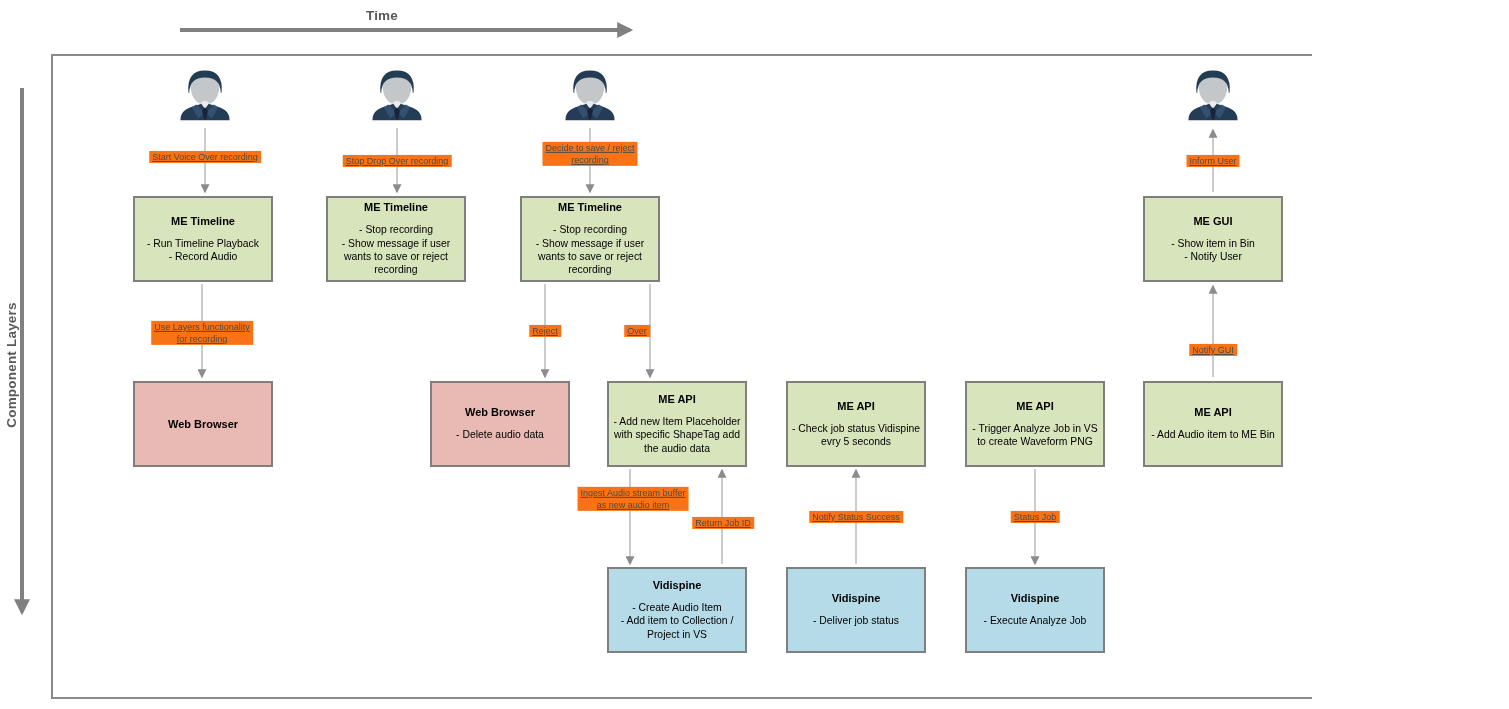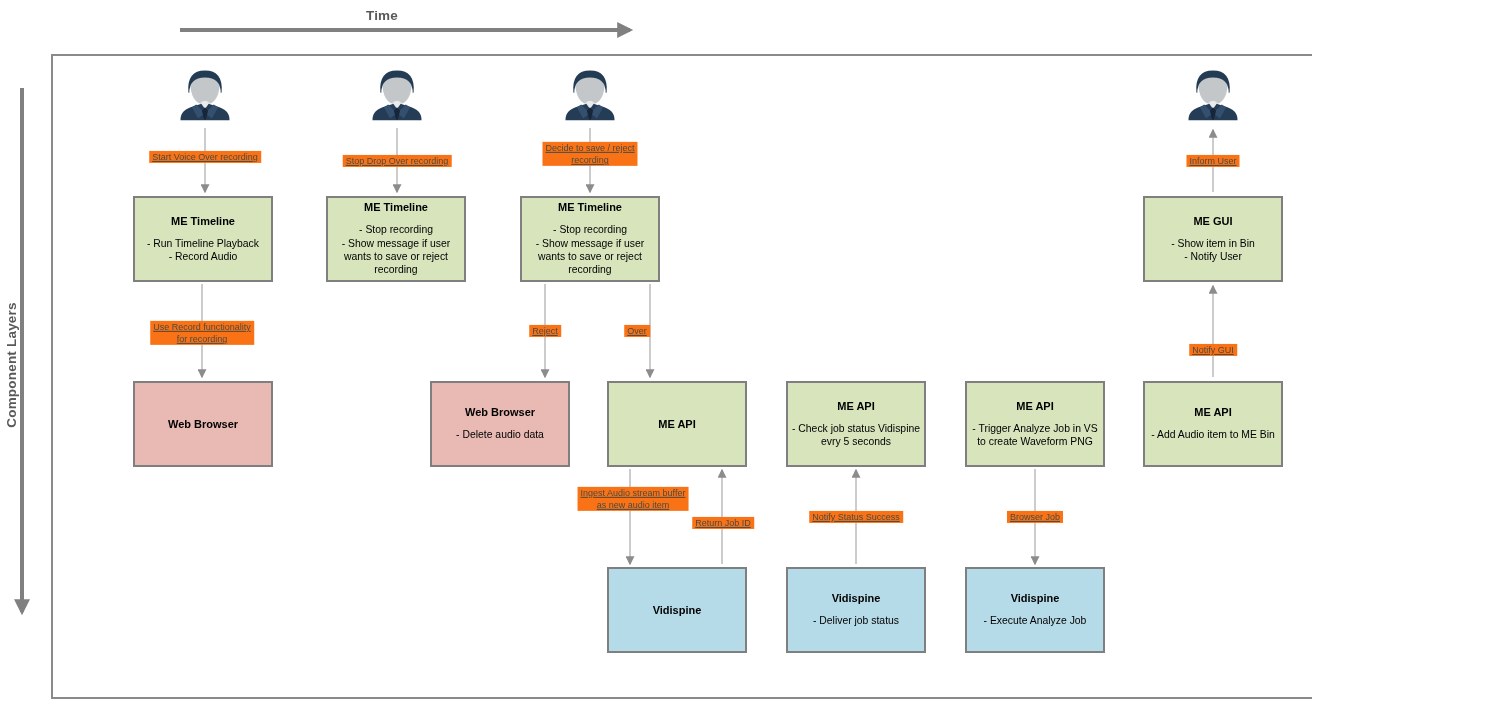--- a/index.html
+++ b/index.html
@@ -146,57 +146,60 @@
 
   <div class="box" style="left: 133px; top: 381px; background: rgb(233, 186, 179);">
     <div class="box-title">Web Browser</div>
   </div>
   <div class="box" style="left: 430px; top: 381px; background: rgb(233, 186, 179);">
     <div class="box-title">Web Browser</div>
     <div class="box-body">- Delete audio data</div>
   </div>
   <div class="box" style="left: 607px; top: 381px; background: rgb(215, 228, 188);">
     <div class="box-title">ME API</div>
+    <div class="box-body">- Add new Item Placeholder with specific ShapeTag  add the audio data</div>
   </div>
   <div class="box" style="left: 786px; top: 381px; background: rgb(215, 228, 188);">
     <div class="box-title">ME API</div>
     <div class="box-body">- Check job status Vidispine evry 5 seconds</div>
   </div>
   <div class="box" style="left: 965px; top: 381px; background: rgb(215, 228, 188);">
     <div class="box-title">ME API</div>
     <div class="box-body">- Trigger Analyze Job in VS to create Waveform PNG</div>
   </div>
   <div class="box" style="left: 1143px; top: 381px; background: rgb(215, 228, 188);">
     <div class="box-title">ME API</div>
     <div class="box-body">- Add Audio item to ME Bin</div>
   </div>
 
   <div class="box" style="left: 607px; top: 567px; background: rgb(182, 219, 232);">
     <div class="box-title">Vidispine</div>
+    <div class="box-body">- Create Audio Item
+- Add item to Collection / Project in VS</div>
   </div>
   <div class="box" style="left: 786px; top: 567px; background: rgb(182, 219, 232);">
     <div class="box-title">Vidispine</div>
     <div class="box-body">- Deliver job status</div>
   </div>
   <div class="box" style="left: 965px; top: 567px; background: rgb(182, 219, 232);">
     <div class="box-title">Vidispine</div>
     <div class="box-body">- Execute Analyze Job</div>
   </div>
 
   <div class="clabel" style="left:205px; top:157px;">Start Voice Over recording</div>
-  <div class="clabel" style="left:202px; top:333px;">Use Record functionality
+  <div class="clabel" style="left:202px; top:333px;">Use Layers functionality
 for recording</div>
   <div class="clabel" style="left:397px; top:161px;">Stop Drop Over recording</div>
   <div class="clabel" style="left:590px; top:154px;">Decide to save / reject
 recording</div>
   <div class="clabel" style="left:545px; top:331px;">Reject</div>
   <div class="clabel" style="left:637px; top:331px;">Over</div>
   <div class="clabel" style="left:633px; top:499px;">Ingest Audio stream buffer
 as new audio item</div>
   <div class="clabel" style="left:723px; top:523px;">Return Job ID</div>
   <div class="clabel" style="left:856px; top:517px;">Notify Status Success</div>
-  <div class="clabel" style="left:1035px; top:517px;">Browser Job</div>
+  <div class="clabel" style="left:1035px; top:517px;">Status Job</div>
   <div class="clabel" style="left:1213px; top:330px;margin-top:20px;">Notify GUI</div>
   <div class="clabel" style="left:1213px; top:161px;">Inform User</div>
   <div class="clabel" style="left:1397px; top:163px;">Use Voice Over
 as Audio only</div>
 
 </div>
 
 </body></html>

